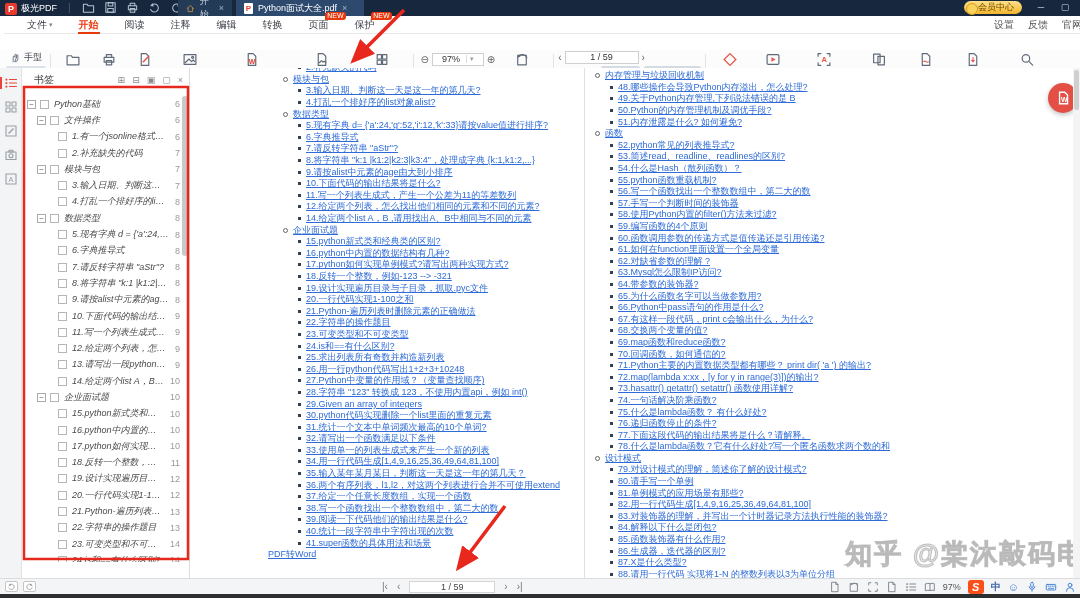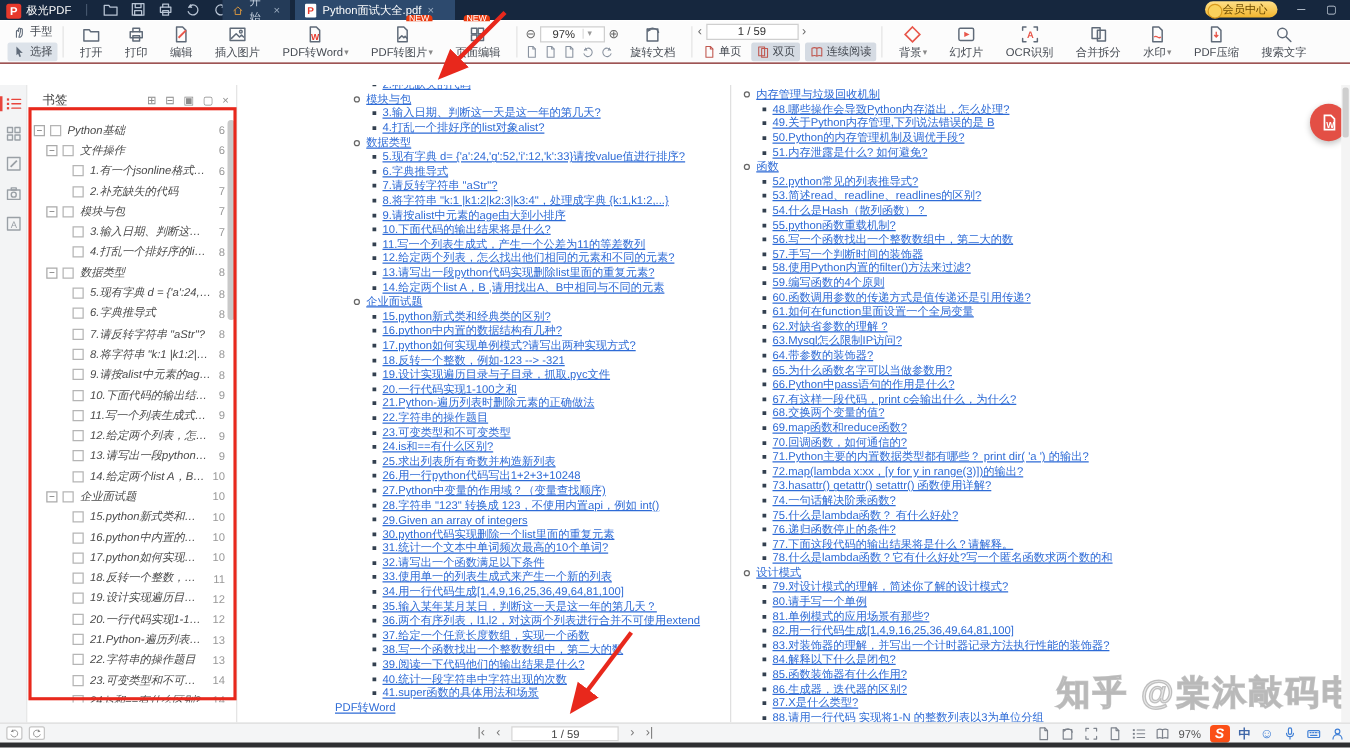--- a/index.html
+++ b/index.html
@@ -33,21 +33,21 @@
   #menu-left{display:flex;align-items:center;margin-left:10px;gap:0;}
   .menu-item{position:relative;padding:0 13px;height:18px;display:flex;align-items:center;cursor:default;}
   .menu-item.active{color:#e8380d;font-weight:bold;}
   .menu-item.active:after{content:"";position:absolute;left:12px;right:12px;bottom:0;height:2px;background:#e8380d;}
   .menu-item .caret{font-size:7px;margin-left:2px;color:#888;}
   .new-badge{position:absolute;right:-4px;top:-4px;background:#e8380d;color:#fff;font-size:7px;line-height:8px;
     padding:0 2px;border-radius:3px 3px 3px 0;}
   #menu-right{margin-left:auto;display:flex;gap:14px;margin-right:2px;color:#555;}
   #menu-right .menu-item{padding:0;}
   
-  #toolbar{position:absolute;left:0;top:17px;width:1080px;height:34px;background:#fcfcfc;border-bottom:1px solid #7f1d1d;
+  #toolbar{position:absolute;left:0;top:50px;width:1080px;height:34px;background:#fcfcfc;border-bottom:3px solid #7f1d1d;
     display:flex;align-items:stretch;color:#454a52;}
   .sep{width:1px;background:#e4e4e4;margin:4px 4px;}
   #handsel{display:flex;flex-direction:column;justify-content:center;gap:1px;margin-left:6px;}
   .hs-row{display:flex;align-items:center;gap:3px;font-size:9px;padding:1px 4px;border-radius:2px;}
   .hs-row.sel{background:#dde3ea;}
   .hs-ic{width:11px;height:11px;color:#5f6a78;}
   .tb-btn{display:flex;flex-direction:column;align-items:center;justify-content:center;padding:2px 9px 1px;gap:1px;}
   .tb-ic{width:16px;height:15px;color:#5f6a78;}
   .tb-lab{font-size:9px;white-space:nowrap;display:flex;align-items:center;gap:1px;}
   .tb-lab .caret{font-size:7px;color:#888;}
@@ -736,24 +736,20 @@
       <div class="toc-line item">
         <span class="blt-square"></span>
         <a class="toc-a">11.写一个列表生成式，产生一个公差为11的等差数列</a>
       </div>
       <div class="toc-line item">
         <span class="blt-square"></span>
         <a class="toc-a">12.给定两个列表，怎么找出他们相同的元素和不同的元素?</a>
       </div>
       <div class="toc-line item">
         <span class="blt-square"></span>
-        <a class="toc-a">13.请写出一段python代码实现删除list里面的重复元素?</a>
-      </div>
-      <div class="toc-line item">
-        <span class="blt-square"></span>
         <a class="toc-a">14.给定两个list A，B ,请用找出A、B中相同与不同的元素</a>
       </div>
       <div class="toc-line section">
         <span class="blt-circle"></span>
         <a class="toc-a">企业面试题</a>
       </div>
       <div class="toc-line item">
         <span class="blt-square"></span>
         <a class="toc-a">15.python新式类和经典类的区别?</a>
       </div>

